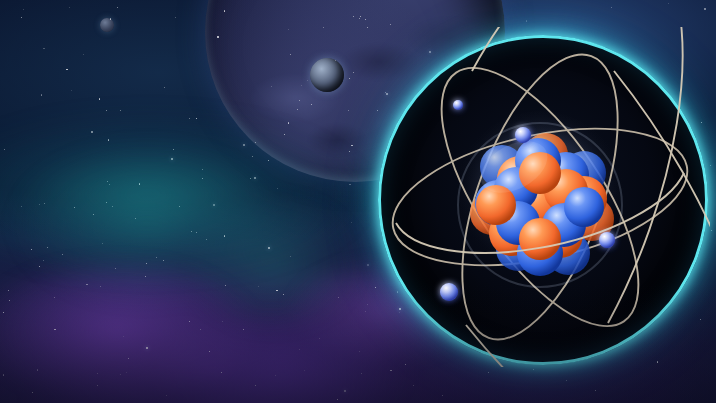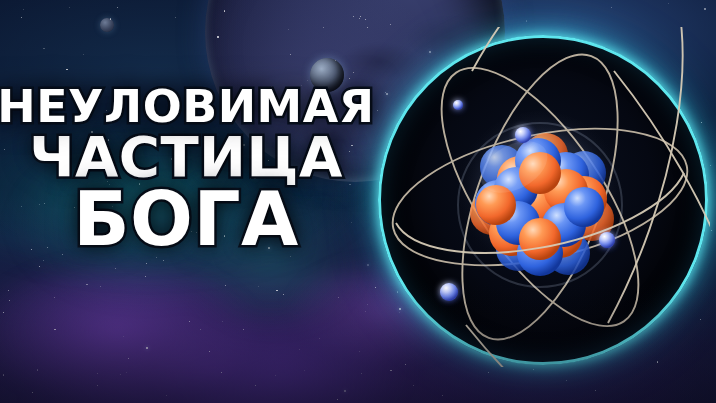--- a/index.html
+++ b/index.html
@@ -290,25 +290,20 @@
       <i style="left: 429.2px; top: 51px; width: 2.1px; height: 2.1px; opacity: 0.54; box-shadow: rgba(200, 225, 255, 0.9) 0px 0px 4px;"></i>
       <i style="left: 195.5px; top: 117.8px; width: 1.4px; height: 1.4px; opacity: 0.91;"></i>
       <i style="left: 442px; top: 394.5px; width: 0.9px; height: 0.9px; opacity: 0.67;"></i>
       <i style="left: 254.5px; top: 141.8px; width: 0.9px; height: 0.9px; opacity: 0.83;"></i>
       <i style="left: 92.7px; top: 214.4px; width: 0.9px; height: 0.9px; opacity: 0.89;"></i>
       <i style="left: 243.2px; top: 328.7px; width: 0.9px; height: 0.9px; opacity: 0.79;"></i>
     </div>
 
   <div class="teal-horizon"></div>
 
-  <div class="headline">
-    <span class="hl hl-1">НЕУЛОВИМАЯ</span>
-    <span class="hl hl-2">ЧАСТИЦА</span>
-    <span class="hl hl-3">БОГА</span>
-  </div>
 
   <div class="atom-wrap">
     <div class="ring-glow"></div>
     <div class="disc"></div>
 
     <svg class="atom-svg" width="340" height="340" viewBox="0 0 340 340">
       <defs>
         <radialGradient id="nucGlow" cx="50%" cy="46%" r="50%">
           <stop offset="0%" stop-color="#dfe8ff" stop-opacity=".30"></stop>
           <stop offset="62%" stop-color="#9fb4e8" stop-opacity=".14"></stop>

